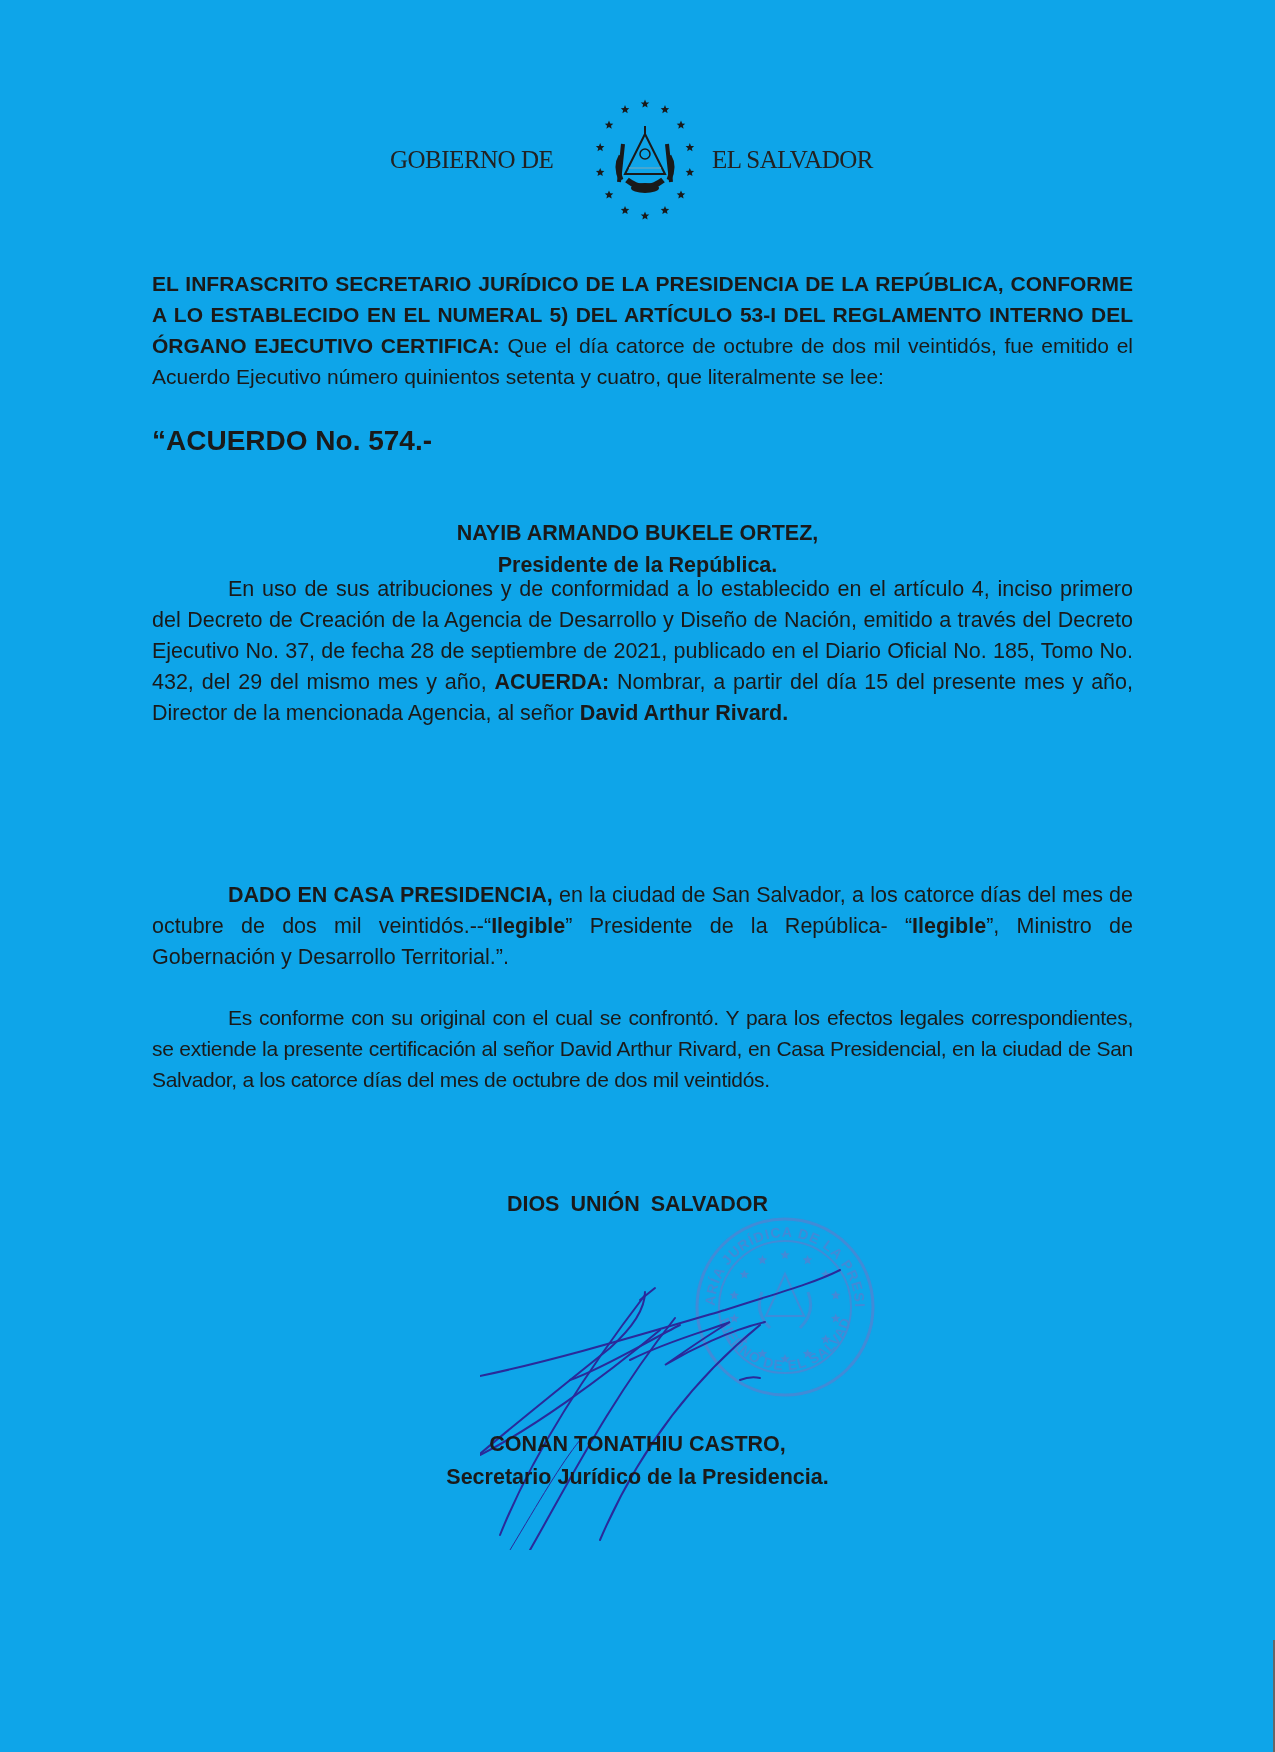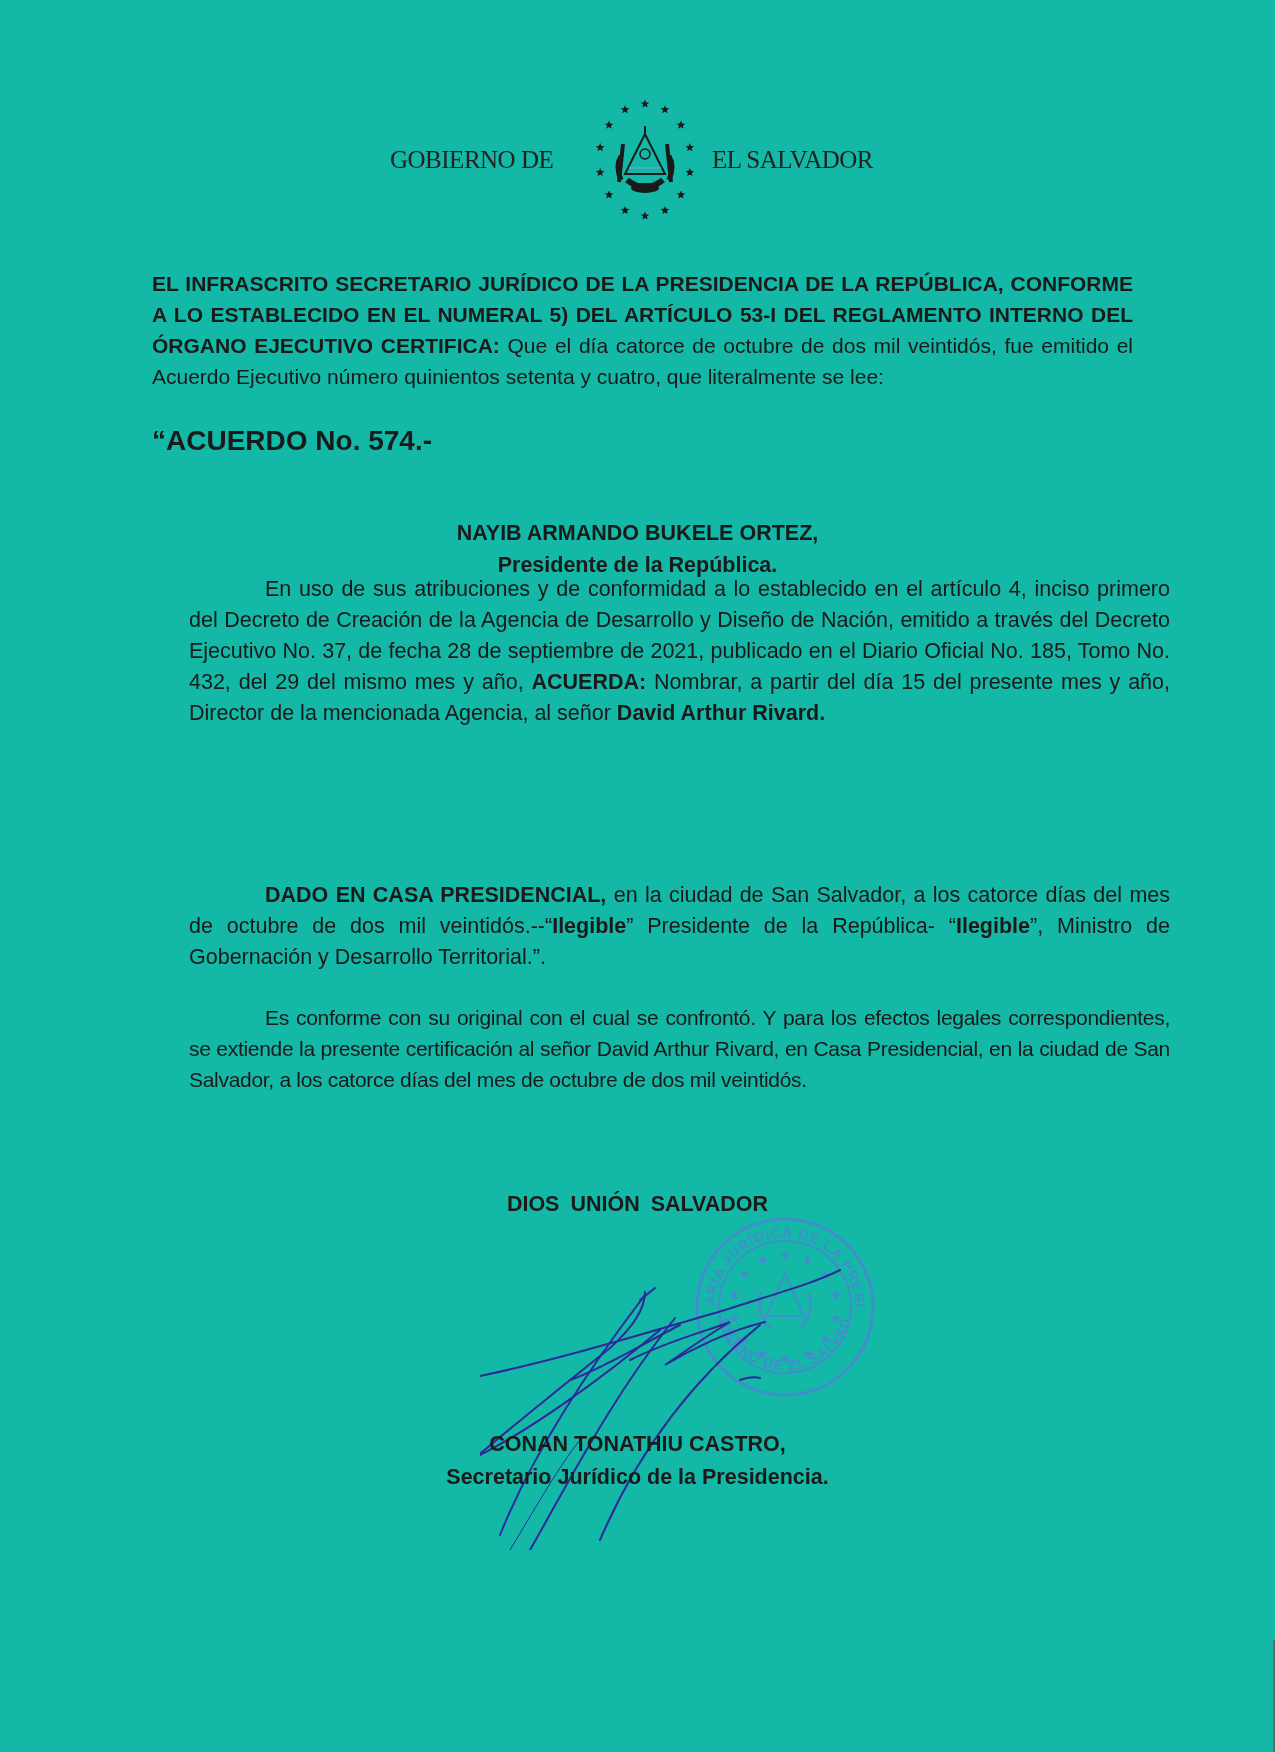--- a/index.html
+++ b/index.html
@@ -1,31 +1,31 @@
 <!DOCTYPE html>
 <html><head>
 <meta charset="utf-8">
 <style>
   html, body { margin: 0; padding: 0; background: #ffffff; }
   body { width: 1275px; height: 1752px; position: relative; overflow: hidden;
          font-family: "Liberation Sans", "DejaVu Sans", sans-serif; color: #1a1a1a; }
-  .page { position: absolute; left: 0; top: 0; width: 1275px; height: 1752px; background: #14b8a6; }
+  .page { position: absolute; left: 0; top: 0; width: 1275px; height: 1752px; background: #0ea5e9; }
 
   
   .header { position: absolute; top: 96px; left: 0; width: 1275px; height: 130px; }
   .hdr-text { position: absolute; top: 50px; font-family: "Liberation Serif", "DejaVu Serif", serif;
               font-size: 25px; letter-spacing: -0.5px; color: #222; }
   .hdr-left { left: 390px; }
   .hdr-right { left: 712px; }
   .emblem { position: absolute; left: 585px; top: 0; width: 120px; height: 130px; }
 
   
   .block { position: absolute; left: 152px; width: 981px; font-size: 21.5px; line-height: 31px; text-align: justify; }
   .block b { font-weight: bold; }
-  .indent { text-indent: 76px; margin-left: 37px; }
+  .indent { text-indent: 76px; }
   .cert-head { top: 268px; font-size: 21px; line-height: 31px; }
   .cert-head .caps { font-weight: bold; }
   .acuerdo { top: 425px; font-weight: bold; font-size: 28px; }
   .center { position: absolute; left: 0; width: 1275px; text-align: center; font-weight: bold; font-size: 21.5px; margin-top: 36px; }
   .pres-name { top: 485px; }
   .pres-title { top: 517px; }
   .p1 { top: 574px; }
   .p2 { top: 788px; font-size: 21px; letter-spacing: -0.4px; }
   .p3 { top: 880px; }
   .p4 { top: 1002px; font-size: 21px; letter-spacing: -0.3px; }
@@ -85,21 +85,21 @@
 
   <div class="center pres-name">NAYIB ARMANDO BUKELE ORTEZ,</div>
   <div class="center pres-title">Presidente de la República.</div>
 
   <div class="block indent p1">
     <span>En uso de sus atribuciones y de conformidad a lo establecido en el artículo 4, inciso primero del Decreto de Creación de la Agencia de Desarrollo y Diseño de Nación, emitido a través del Decreto Ejecutivo No. 37, de fecha 28 de septiembre de 2021, publicado en el Diario Oficial No. 185, Tomo No. 432, del 29 del mismo mes y año, </span><b>ACUERDA:</b><span> Nombrar, a partir del día 15 del presente mes y año, Director de la mencionada Agencia, al señor </span><b>David Arthur Rivard.</b>
   </div>
 
 
   <div class="block indent p3">
-    <b>DADO EN CASA PRESIDENCIAL,</b><span> en la ciudad de San Salvador, a los catorce días del mes de octubre de dos mil veintidós.--“</span><b>Ilegible</b><span>” Presidente de la República- “</span><b>Ilegible</b><span>”, Ministro de Gobernación y Desarrollo Territorial.”.</span>
+    <b>DADO EN CASA PRESIDENCIA,</b><span> en la ciudad de San Salvador, a los catorce días del mes de octubre de dos mil veintidós.--“</span><b>Ilegible</b><span>” Presidente de la República- “</span><b>Ilegible</b><span>”, Ministro de Gobernación y Desarrollo Territorial.”.</span>
   </div>
 
   <div class="block indent p4">Es conforme con su original con el cual se confrontó. Y para los efectos legales correspondientes, se extiende la presente certificación al señor David Arthur Rivard, en Casa Presidencial, en la ciudad de San Salvador, a los catorce días del mes de octubre de dos mil veintidós.</div>
 
   <div class="center motto">DIOS  UNIÓN  SALVADOR</div>
 
   <svg class="seal" viewBox="0 0 190 190">
     <defs>
       <path id="seal-arc-top" d="M25,95 A70,70 0 0 1 165,95"></path>
       <path id="seal-arc-bot" d="M30,110 A68,68 0 0 0 160,110"></path>

